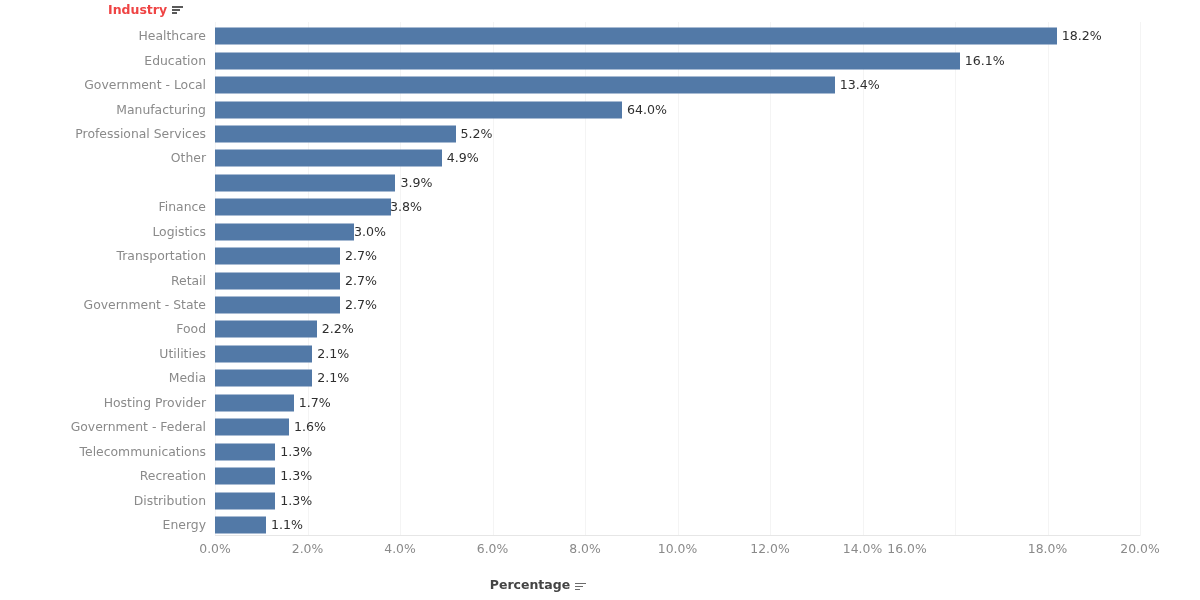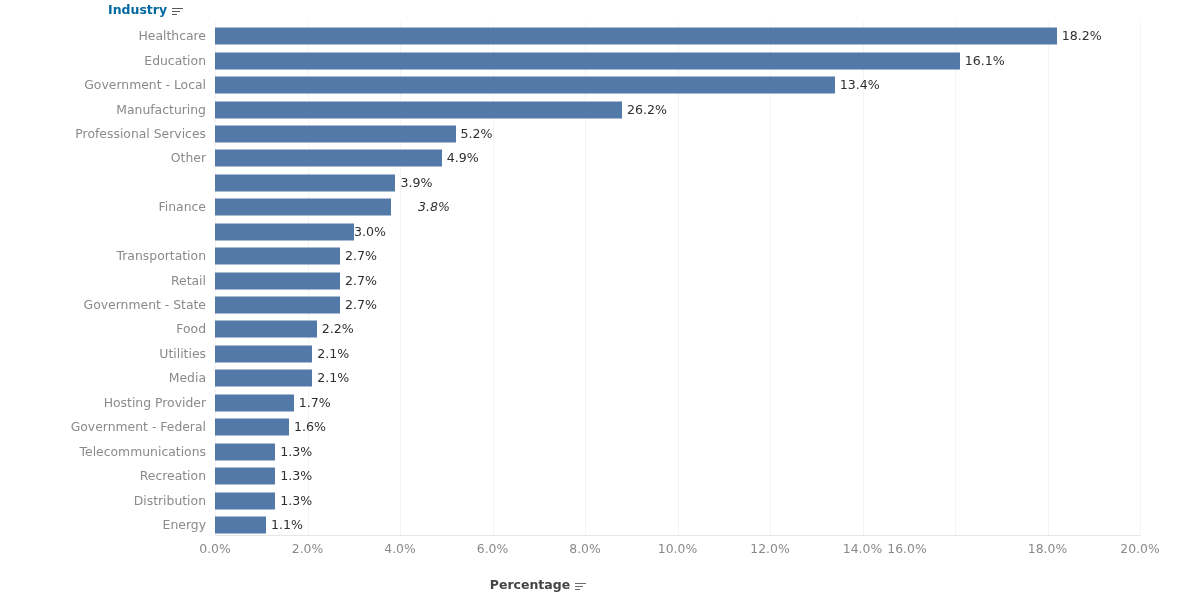--- a/index.html
+++ b/index.html
@@ -23,23 +23,22 @@
     background: #ffffff;
   }
 
   
   .axis-field-header {
     position: absolute;
     left: 108px;
     top: 3px;
     font-size: 12.5px;
     font-weight: bold;
-    color: #0369a1;
+    color: #ef4444;
     display: flex;
-    align-items: center;
     gap: 5px;
     white-space: nowrap;
     line-height: 14px;
   }
 
   
   .sort-icon {
     display: inline-block;
     width: 11px;
     height: 11px;
@@ -209,42 +208,43 @@
           <div class="val-label" style="left: 964.625px;">16.1%</div>
         </div>
         <div class="row">
           <div class="cat-label">Government - Local</div>
           <div class="bar" style="width: 619.75px; background: rgb(82, 121, 167);"></div>
           <div class="val-label" style="left: 839.75px;">13.4%</div>
         </div>
         <div class="row">
           <div class="cat-label">Manufacturing</div>
           <div class="bar" style="width: 407px; background: rgb(82, 121, 167);"></div>
-          <div class="val-label" style="left: 627px;">26.2%</div>
+          <div class="val-label" style="left: 627px;">64.0%</div>
         </div>
         <div class="row">
           <div class="cat-label">Professional Services</div>
           <div class="bar" style="width: 240.5px; background: rgb(82, 121, 167);"></div>
           <div class="val-label" style="left: 460.5px;">5.2%</div>
         </div>
         <div class="row">
           <div class="cat-label">Other</div>
           <div class="bar" style="width: 226.625px; background: rgb(82, 121, 167);"></div>
           <div class="val-label" style="left: 446.625px;">4.9%</div>
         </div>
         <div class="row">
           <div class="bar" style="width: 180.375px; background: rgb(82, 121, 167);"></div>
           <div class="val-label" style="left: 400.375px;">3.9%</div>
         </div>
         <div class="row">
           <div class="cat-label">Finance</div>
           <div class="bar" style="width: 175.75px; background: rgb(82, 121, 167);"></div>
-          <div class="val-label" style="left: 418px; font-style: italic;">3.8%</div>
-        </div>
-        <div class="row">
+          <div class="val-label" style="left: 390px;">3.8%</div>
+        </div>
+        <div class="row">
+          <div class="cat-label">Logistics</div>
           <div class="bar" style="width: 138.75px; background: rgb(82, 121, 167);"></div>
           <div class="val-label" style="left: 354px;">3.0%</div>
         </div>
         <div class="row">
           <div class="cat-label">Transportation</div>
           <div class="bar" style="width: 124.875px; background: rgb(82, 121, 167);"></div>
           <div class="val-label" style="left: 344.875px;">2.7%</div>
         </div>
         <div class="row">
           <div class="cat-label">Retail</div>

